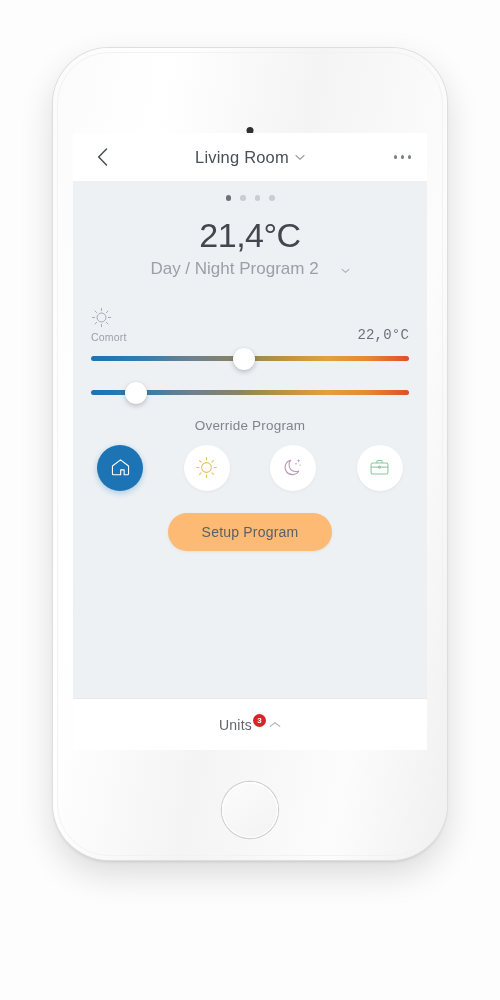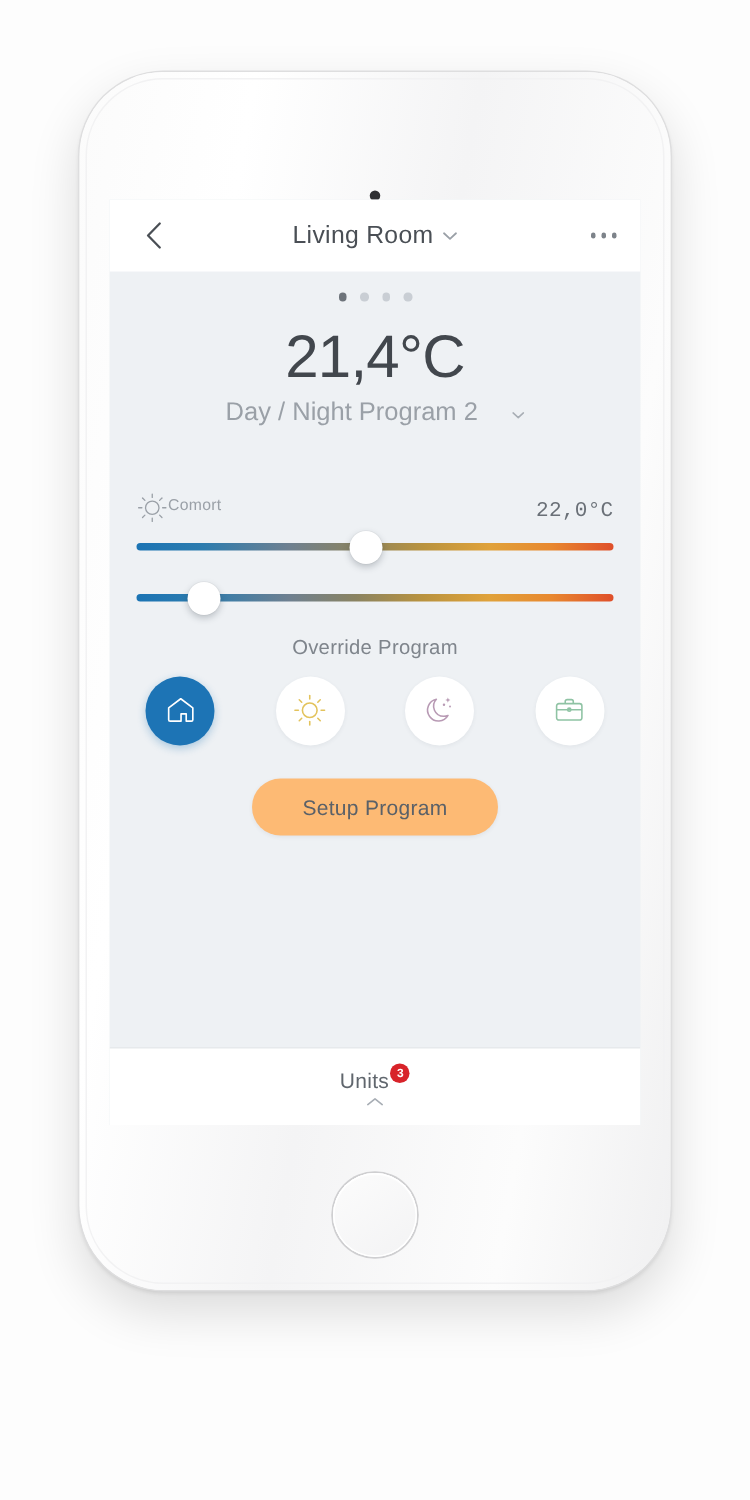--- a/index.html
+++ b/index.html
@@ -128,38 +128,38 @@
   .page-dots span {
     width: 5.5px; height: 5.5px; border-radius: 50%;
     background: #c9ced4;
     cursor: pointer;
   }
   .page-dots span.active { background: #6d737a; }
 
   
   .temp-block { text-align: center; padding: 12px 0 6px; }
   .temp-value {
-    font-size: 40px; color: #42474d; font-weight: 300;
+    font-size: 34px; color: #42474d; font-weight: 300;
     letter-spacing: -.5px; line-height: 1.06;
   }
   .temp-program {
     margin-top: 6px;
     font-size: 17px; color: #9aa0a7;
     display: inline-flex; align-items: center; gap: 22px;
     cursor: pointer;
   }
 
   
   .sliders { padding: 14px 18px 0; }
   .slider-row { margin-bottom: 12px; }
   .slider-head {
     display: flex; align-items: flex-end; justify-content: space-between;
     height: 44px;
   }
-  .slider-meta { display: flex; flex-direction: row; align-items: flex-start; }
+  .slider-meta { display: flex; flex-direction: column; align-items: flex-start; }
   .slider-icon { height: 21px; display: flex; align-items: center; }
   .slider-label {
     font-size: 10.5px; color: #9aa0a7; margin-top: 3px; letter-spacing: .2px;
   }
   .slider-value {
     font-size: 14px; color: #6a7077; letter-spacing: .2px; font-family: Liberation Mono, monospace;
   }
   .slider-track-wrap {
     position: relative;
     height: 22px;
@@ -219,21 +219,21 @@
     box-shadow: 0 1px 3px rgba(60,70,80,.08);
     cursor: pointer;
   }
 
   
   .units-drawer {
     position: absolute; left: 0; right: 0; bottom: 0;
     height: 52px;
     background: #ffffff;
     border-top: 1px solid #e6e9ec;
-    display: flex; flex-direction: column;
+    display: flex; 
     align-items: center; justify-content: center;
     gap: 3px;
     cursor: pointer;
   }
   .units-label-row {
     display: flex; align-items: flex-start; gap: 1px;
   }
   .units-label { font-size: 14px; color: #60666d; letter-spacing: .2px; }
   .units-badge {
     background: #d8232a;

